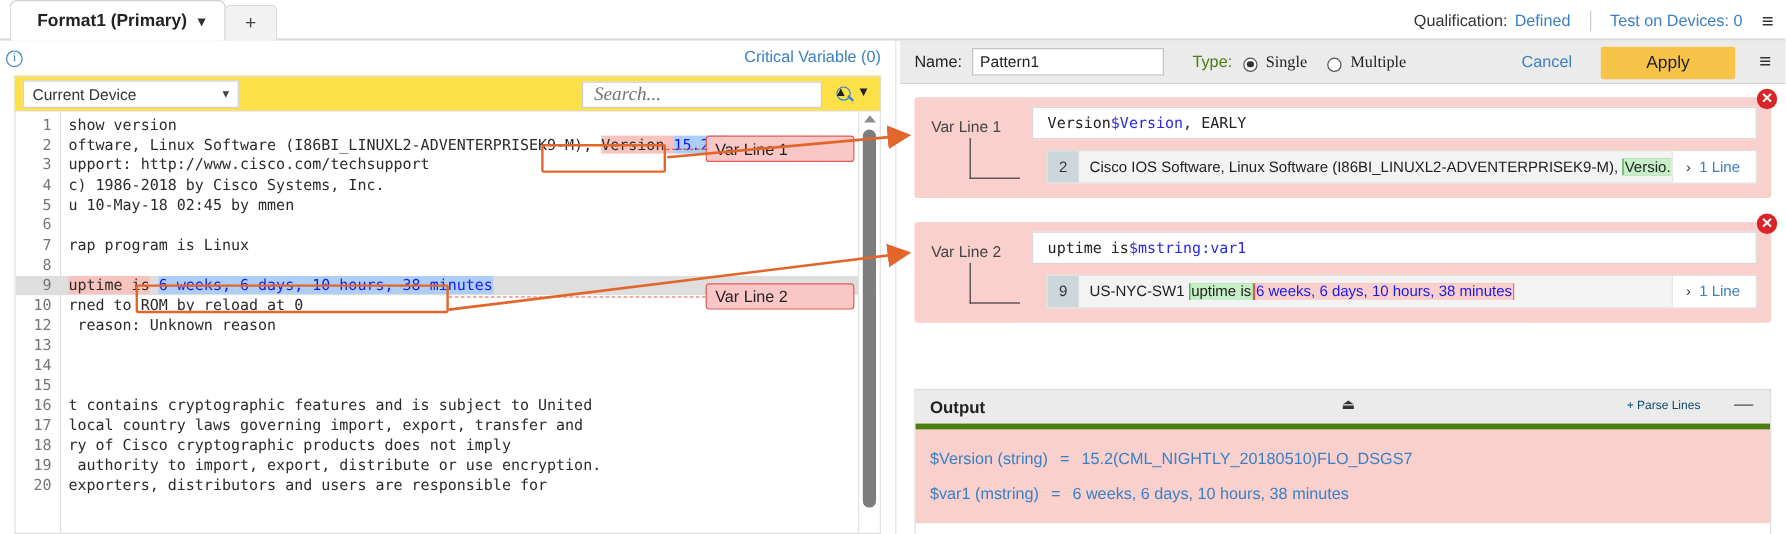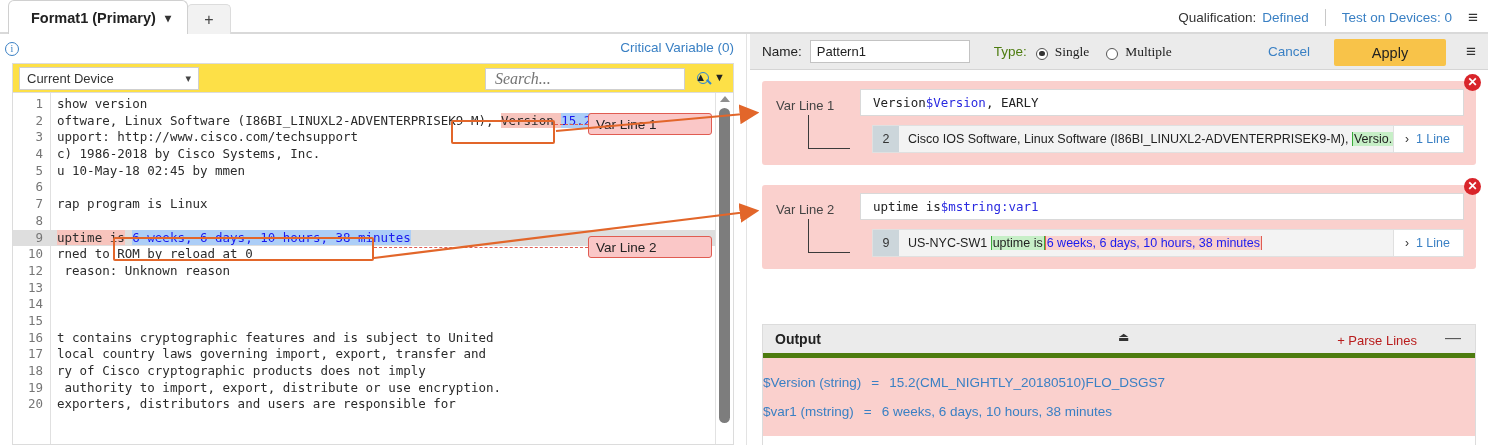--- a/index.html
+++ b/index.html
@@ -260,27 +260,27 @@
   .out-header {
     position: absolute; left: 0; top: 0; width: 100%; height: 33px;
     background: #ebebeb; border-bottom: 5px solid #4d7c0f;
     display: flex; align-items: center;
   }
   .out-title { margin-left: 12px; font-size: 14px; font-weight: bold; color: #222; }
   .out-collapse {
     position: absolute; left: 355px; top: 5px;
     font-size: 12px; color: #333;
   }
-  .out-parse { position: absolute; right: 58px; top: 8px; color: #b91c1c; font-size: 13px; }
+  .out-parse { position: absolute; right: 58px; top: 8px; color: #0c4a6e; font-size: 10px; }
   .out-min { position: absolute; right: 14px; top: 4px; font-size: 16px; color: #555; }
   .out-body {
     position: absolute; left: 0; top: 33px; right: 0; height: 78px;
     background: #fad0cd; padding-top: 10px;
   }
-  .out-row { height: 29px; display: flex; align-items: center; padding-left: 0; font-size: 13.5px; color: #3a80c4; }
+  .out-row { height: 29px; display: flex; align-items: center; padding-left: 12px; font-size: 13.5px; color: #3a80c4; }
   .out-row .eq { margin: 0 10px 0 10px; color: #3a80c4; }
   .out-row .val { color: #3a80c4; }
 </style>
 </head>
 <body>
 
 <div id="app">
 
   <div class="topbar">
     <div class="tabstrip">

